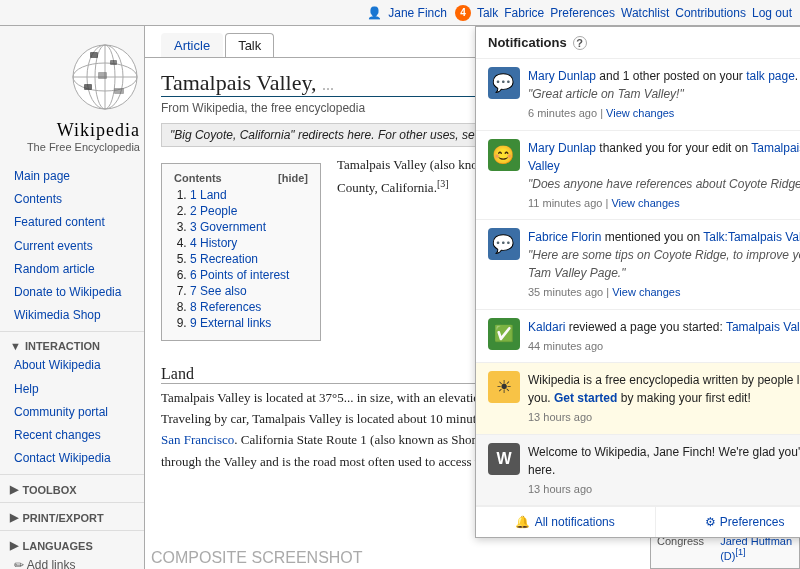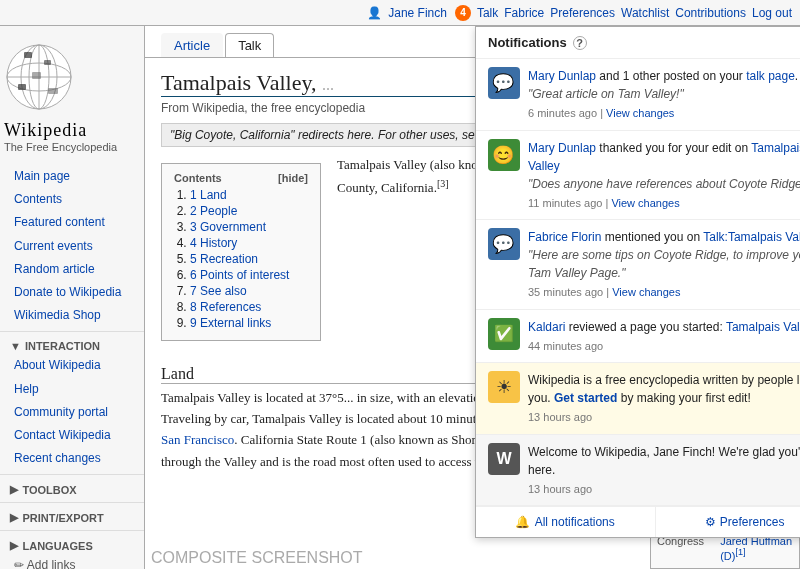--- a/index.html
+++ b/index.html
@@ -28,21 +28,21 @@
     }
 
     
     #main-layout { display: flex; height: 543px; }
 
     
     #sidebar {
       width: 145px; min-width: 145px; background: #f6f6f6;
       border-right: 1px solid #aaa; padding: 8px 0; overflow: hidden;
     }
-    .wiki-logo { text-align: left; padding: 8px 4px; }
+    .wiki-logo { text-align: right; padding: 8px 4px; }
     .wiki-logo .globe { font-size: 48px; line-height: 1; }
     .wiki-logo .title { font-size: 18px; font-family: 'Linux Libertine', Georgia, serif; color: #000; letter-spacing: 1px; }
     .wiki-logo .subtitle { font-size: 11px; font-family: sans-serif; color: #555; }
     .sidebar-nav { padding: 4px 0; }
     .sidebar-section { margin-bottom: 4px; }
     .sidebar-section-title {
       font-size: 11px; font-family: sans-serif; font-weight: bold;
       color: #555; padding: 4px 10px 2px 10px; text-transform: uppercase;
       display: flex; align-items: center; gap: 4px; cursor: pointer;
     }
@@ -211,22 +211,22 @@
         <div class="sidebar-item">Wikimedia Shop</div>
       </div>
       <div class="sidebar-divider"></div>
       <div class="sidebar-section-title">
         <span>▼</span>
         Interaction
       </div>
       <div class="sidebar-item">About Wikipedia</div>
       <div class="sidebar-item">Help</div>
       <div class="sidebar-item">Community portal</div>
+      <div class="sidebar-item">Recent changes</div>
       <div class="sidebar-item">Contact Wikipedia</div>
-      <div class="sidebar-item">Recent changes</div>
       <div class="sidebar-divider"></div>
       <div class="sidebar-section-title">
         <span>▶</span>
         Toolbox
       </div>
       <div class="sidebar-divider"></div>
       <div class="sidebar-section-title">
         <span>▶</span>
         Print/export
       </div>

